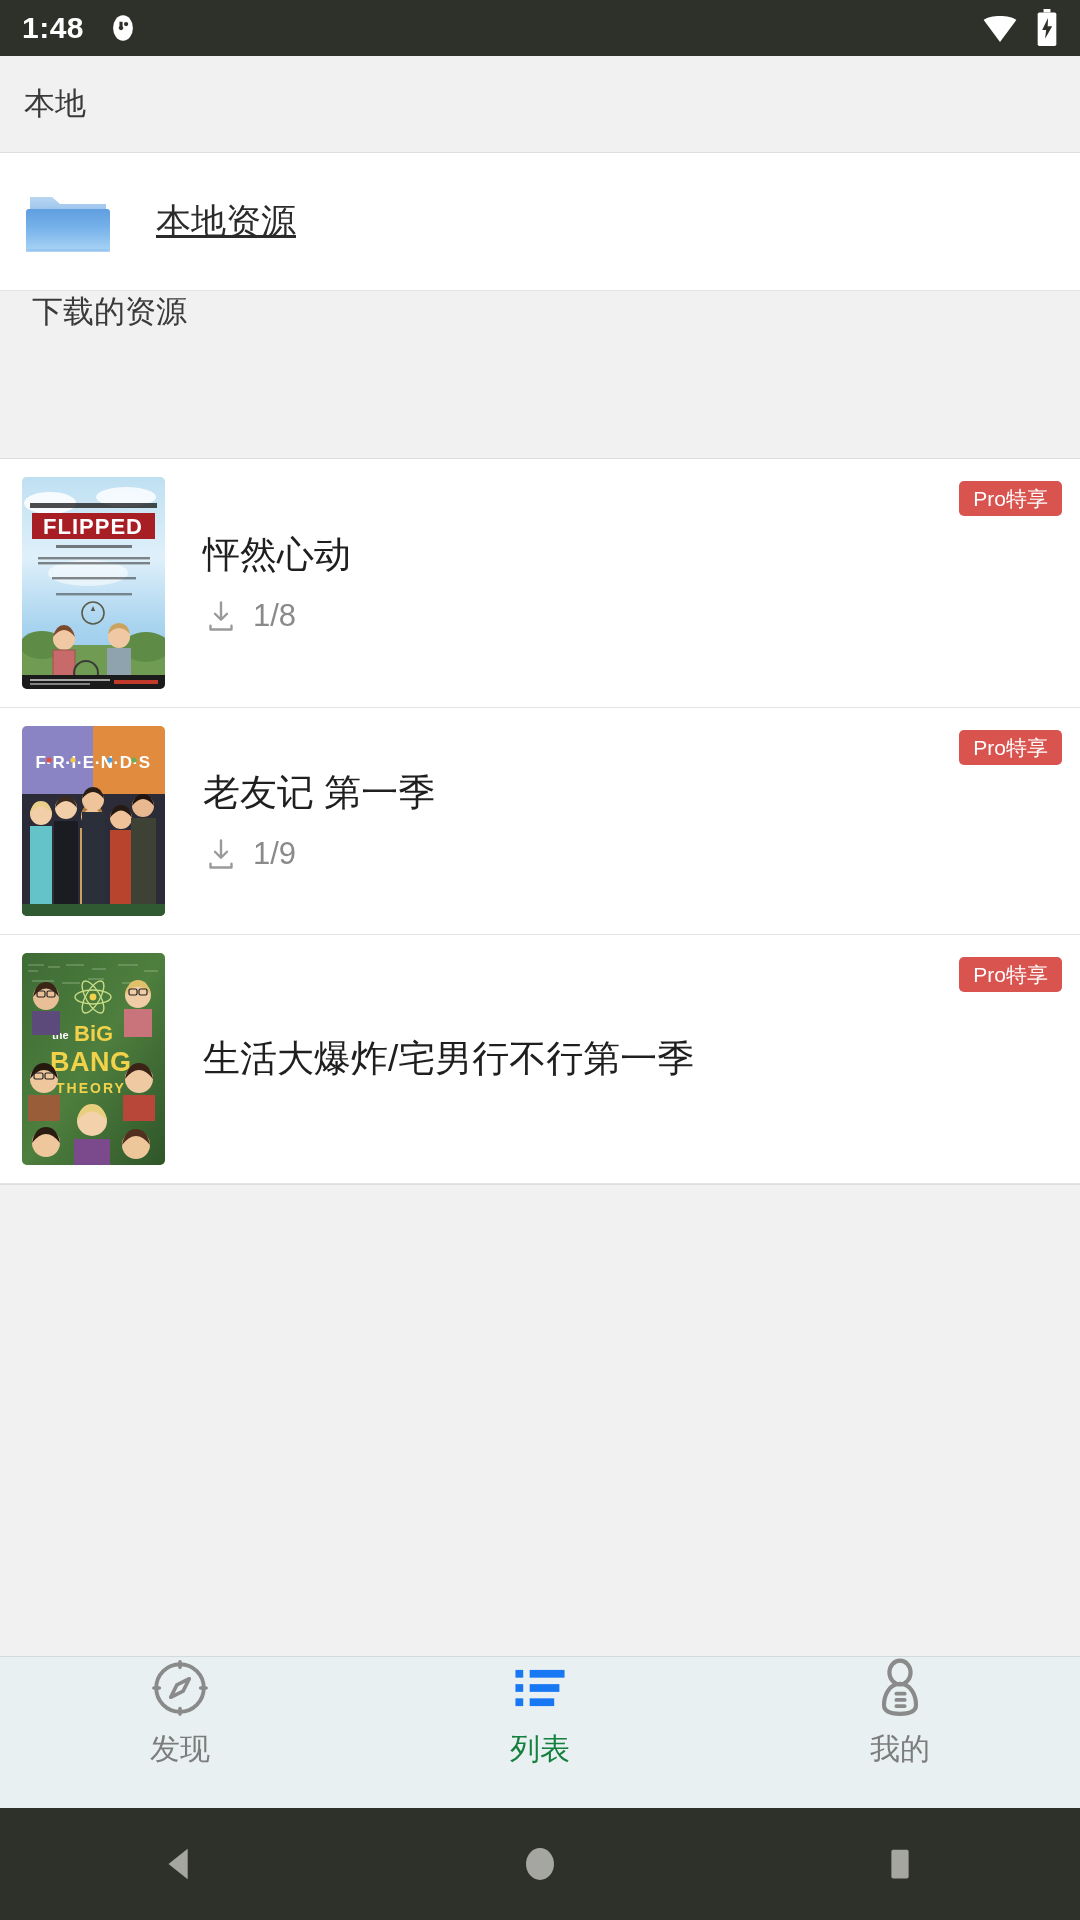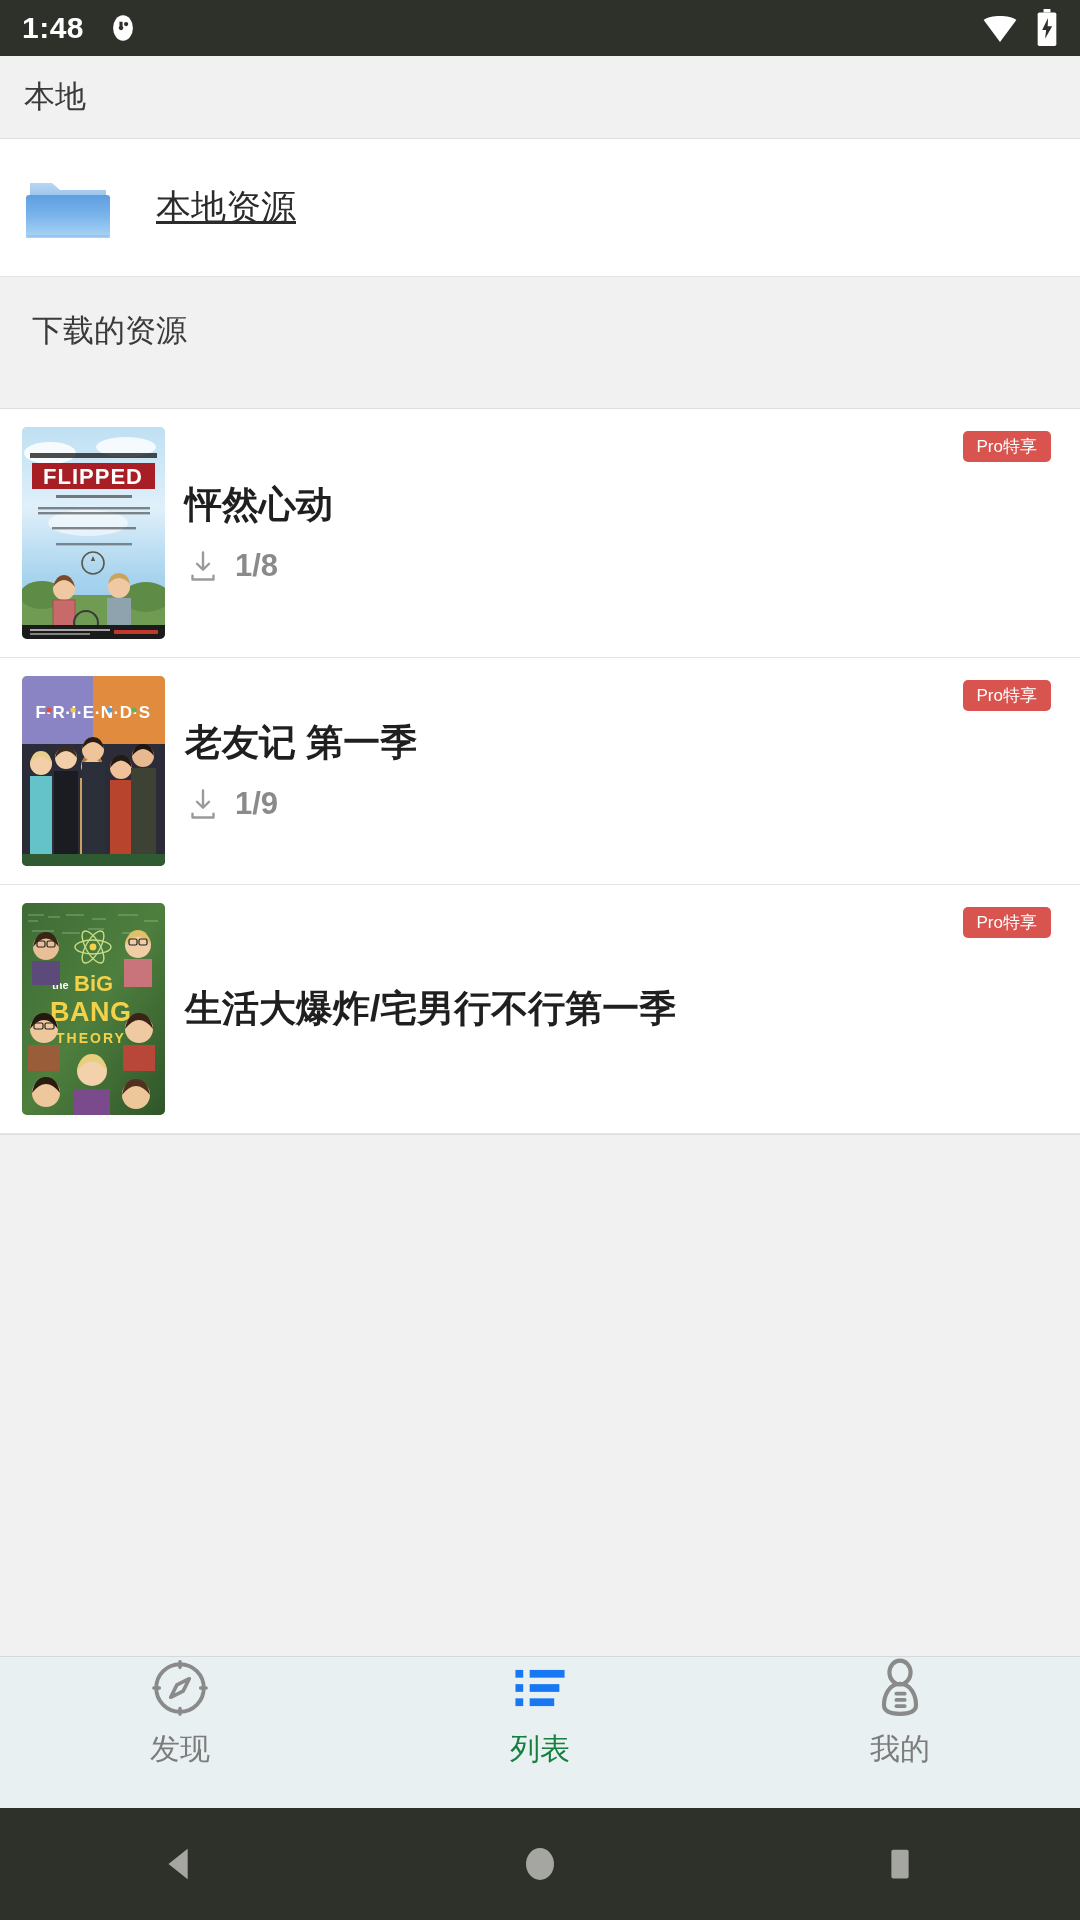--- a/index.html
+++ b/index.html
@@ -21,22 +21,22 @@
   .status-left-icons { display:flex; align-items:center; margin-left:22px; }
   .status-spacer { flex:1 1 auto; }
   .status-right-icons { display:flex; align-items:center; gap:16px; }
 
   
   .section-header {
     background:#f1f1f1; border-bottom:1px solid #dedede;
     display:flex; align-items:center; padding:0 24px;
     flex:0 0 auto;
   }
-  .section-header.sh-local { height:83px; }
-  .section-header.sh-downloads { height:132px; align-items:center; padding-bottom:24px;padding-left:32px; }
+  .section-header.sh-local { height:97px; }
+  .section-header.sh-downloads { height:168px; align-items:flex-start; padding-bottom:24px;padding-left:32px; }
   .section-header-text { font-size:31px; color:#3a3a3a; }
 
   
   .folder-row {
     background:#ffffff; border-bottom:1px solid #e4e4e4;
     display:flex; align-items:center; padding:0 22px;
     flex:0 0 138px;
   }
   .folder-icon { width:92px; height:70px; position:relative; flex:0 0 92px; }
   .folder-label { font-size:35px; color:#2b2b2b; margin-left:42px;text-decoration:underline; }
@@ -50,28 +50,28 @@
     background:#ffffff;
   }
   .poster {
     width:143px; flex:0 0 143px;
     border-radius:5px; overflow:hidden;
     position:relative; background:#bef264;
   }
   .poster.p-flipped { height:212px; }
   .poster.p-friends { height:190px; }
   .poster.p-tbbt { height:212px; }
-  .item-body { flex:1 1 auto; padding-left:20px; display:flex; flex-direction:column; justify-content:center;font-weight:bold; }
+  .item-body { flex:1 1 auto; padding-left:38px; display:flex; flex-direction:column; justify-content:center; }
   .item-title { font-size:37px; color:#1f1f1f; line-height:1.25; }
   .item-meta { display:flex; align-items:center; margin-top:20px; color:#8a8a8a; }
   .item-count { font-size:31px; color:#8a8a8a; margin-left:14px; }
   .pro-badge {
-    position:absolute; top:22px; right:29px;
+    position:absolute; top:22px; right:18px;
     background:#d9534f; color:#ffffff;
-    font-size:17px; padding:7px 14px; border-radius:5px;
+    font-size:21px; padding:7px 14px; border-radius:5px;
     line-height:1;
   }
 
   
   .filler { flex:1 1 auto; background:#f1f1f1; border-top:1px solid #dedede; }
 
   
   .bottom-nav {
     flex:0 0 152px; background:#e9f0f2;
     display:flex; border-top:1px solid #d2dadd;

